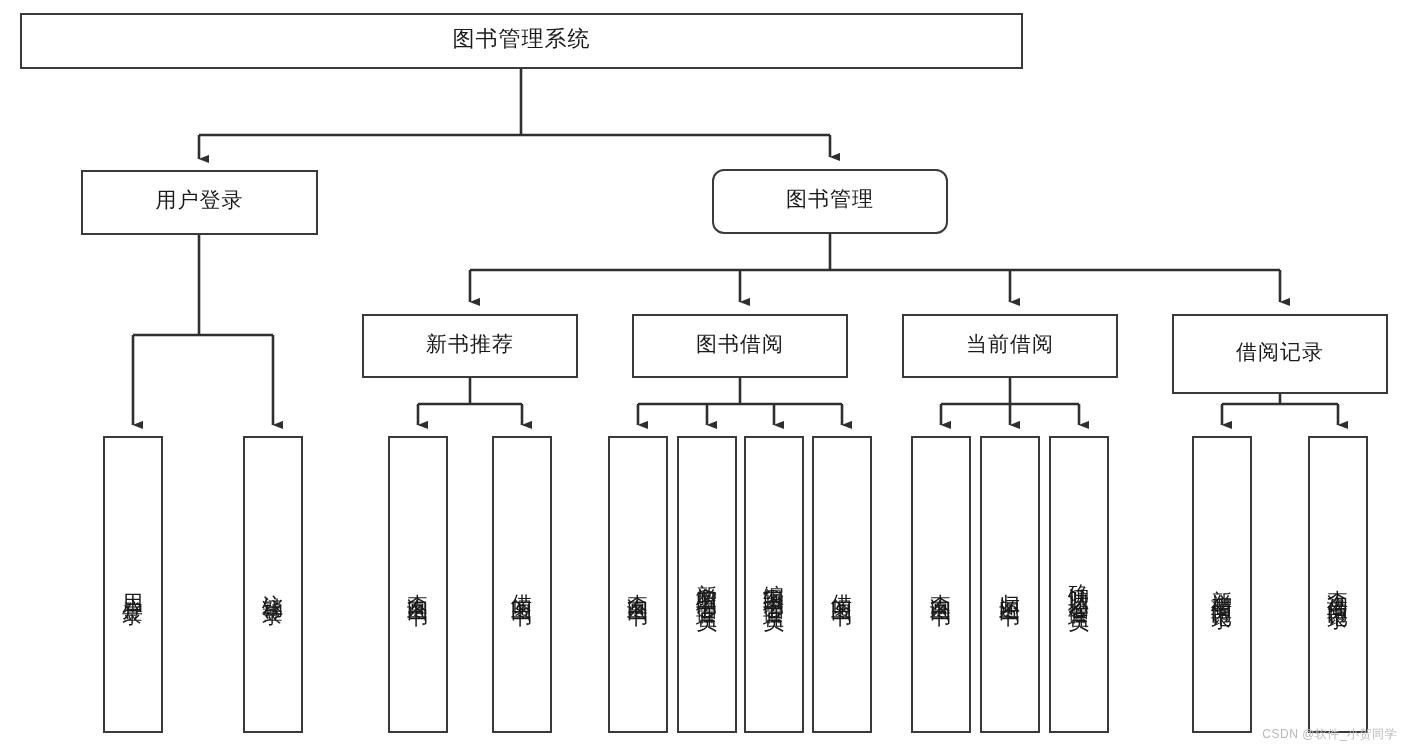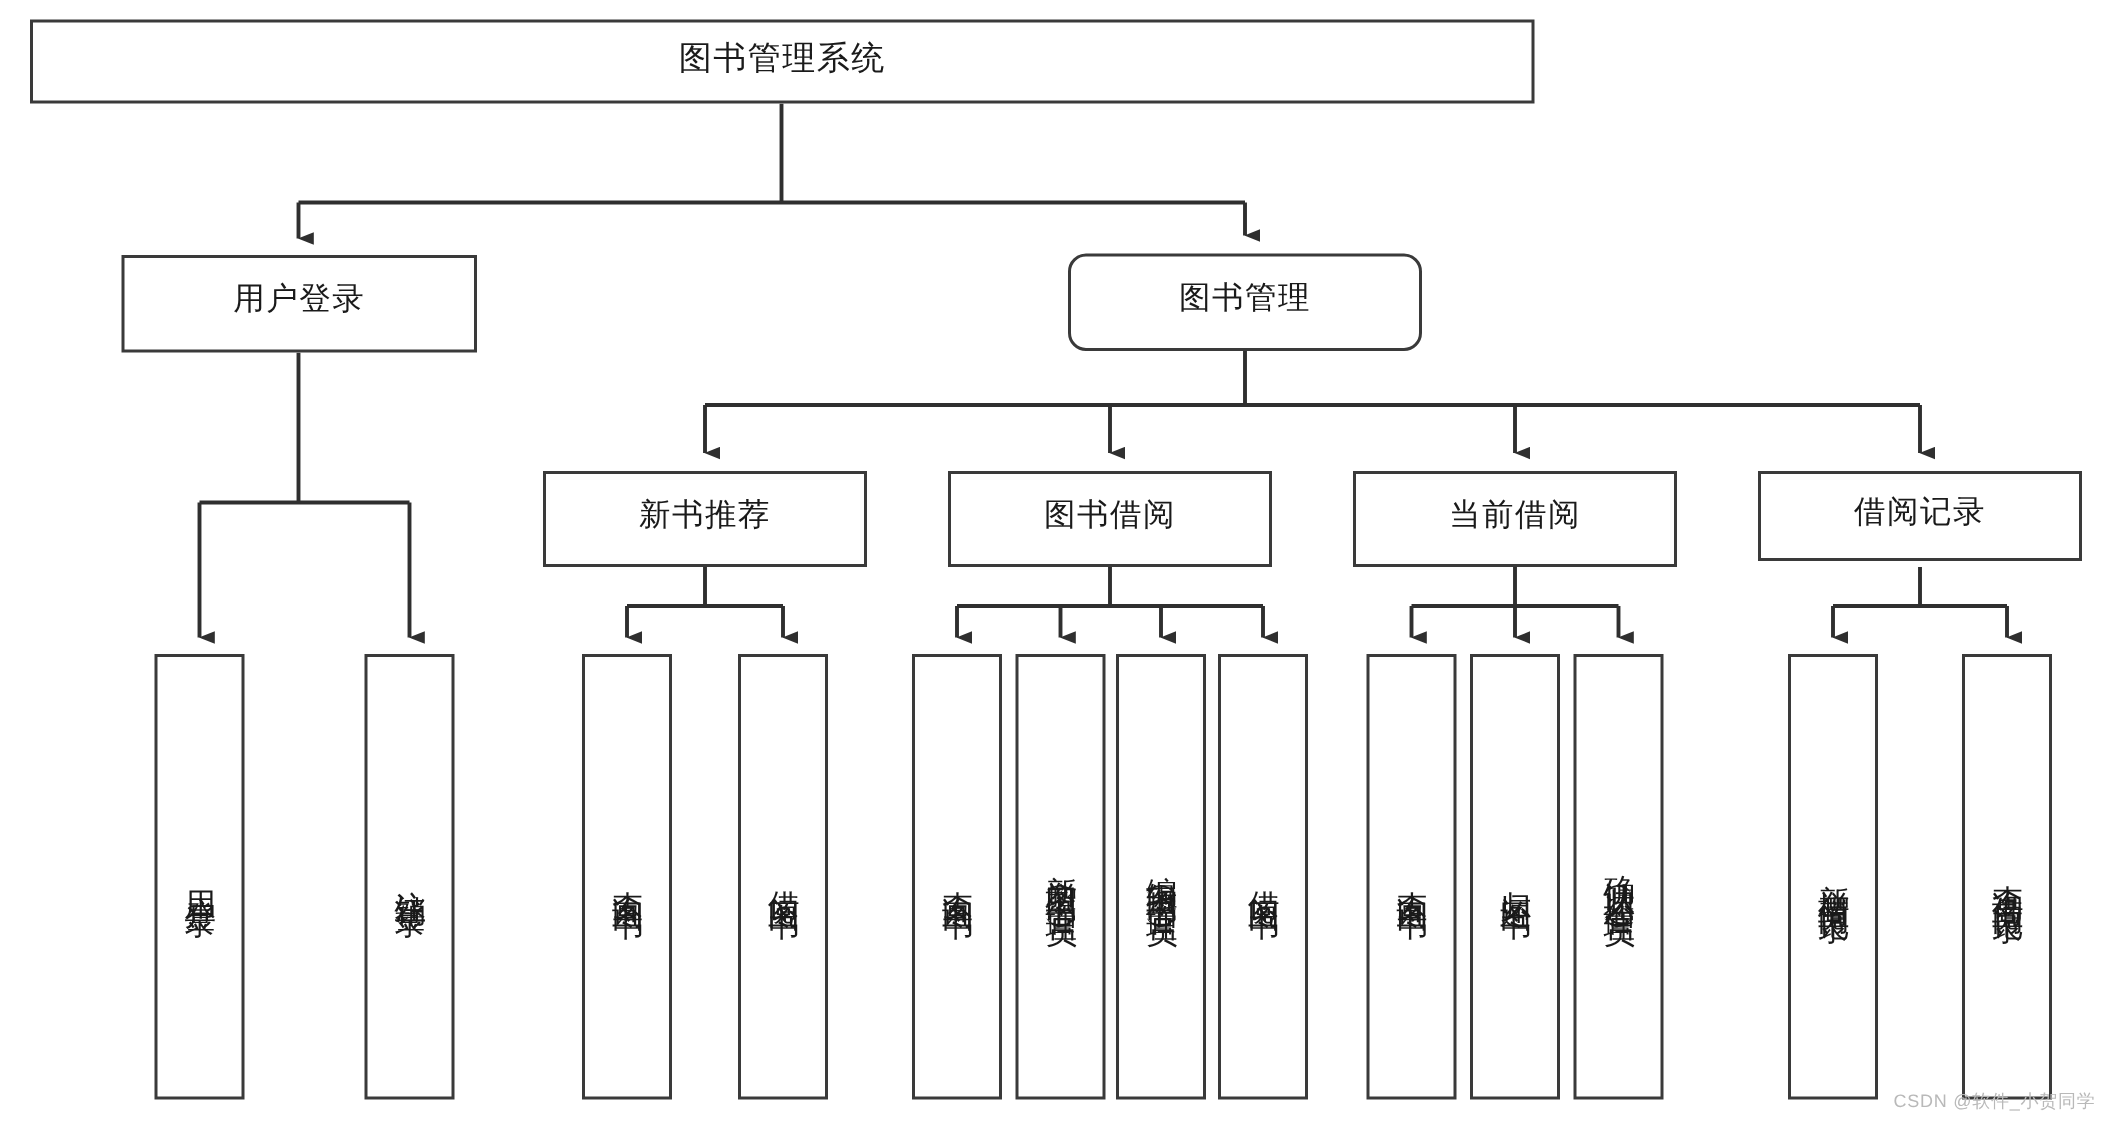--- a/index.html
+++ b/index.html
@@ -85,21 +85,21 @@
 
   <div class="node h-node" style="left:362px;top:314px;width:216px;height:64px;">
     <span class="lbl">新书推荐</span>
   </div>
   <div class="node h-node" style="left:632px;top:314px;width:216px;height:64px;">
     <span class="lbl">图书借阅</span>
   </div>
   <div class="node h-node" style="left:902px;top:314px;width:216px;height:64px;">
     <span class="lbl">当前借阅</span>
   </div>
-  <div class="node h-node" style="left:1172px;top:314px;width:216px;height:60px;">
+  <div class="node h-node" style="left:1172px;top:314px;width:216px;height:80px;">
     <span class="lbl">借阅记录</span>
   </div>
 
   <div class="node v-node" style="left:103px;top:436px;width:60px;height:297px;">
     <span class="lbl">用户登录</span>
   </div>
   <div class="node v-node" style="left:243px;top:436px;width:60px;height:297px;">
     <span class="lbl">注销登录</span>
   </div>
 

